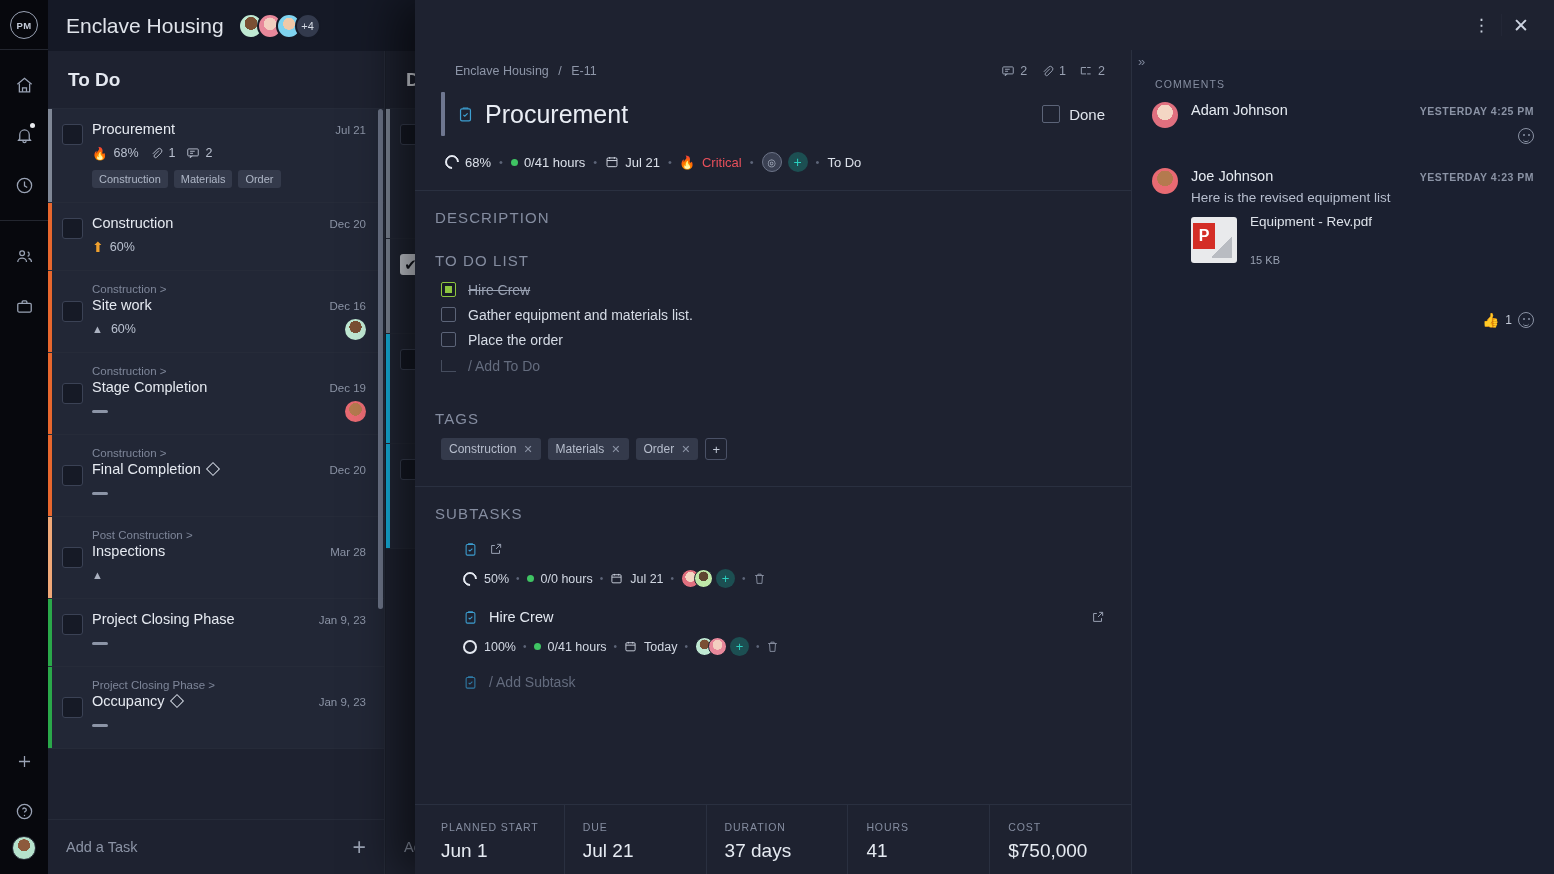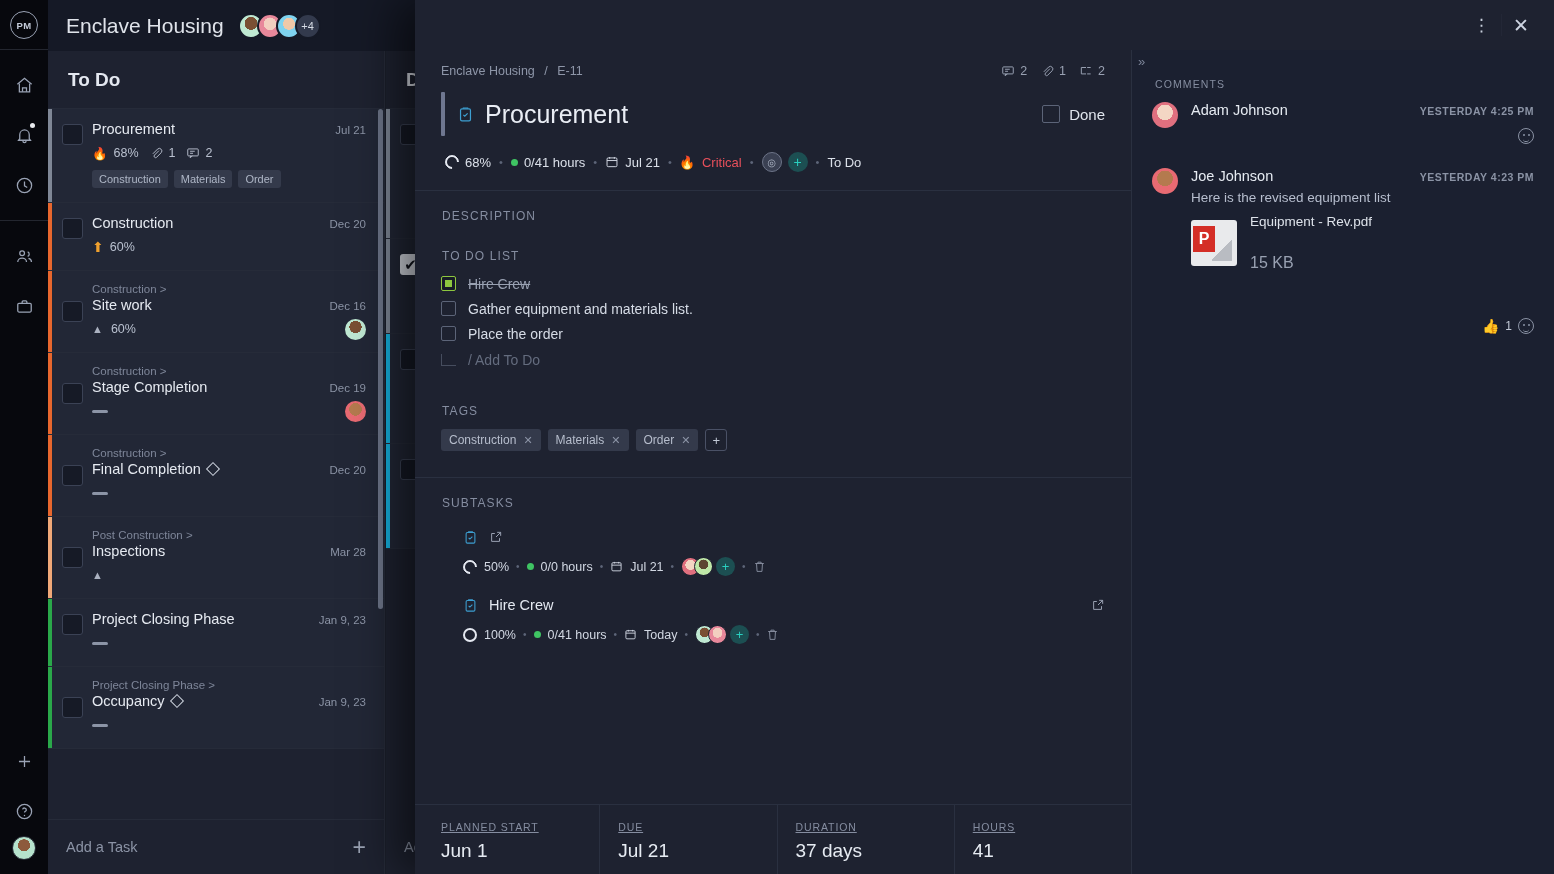--- a/index.html
+++ b/index.html
@@ -99,21 +99,21 @@
     display: flex; flex-direction: column;
   }
   .modal-top { height: 50px; display: flex; align-items: center; justify-content: flex-end; padding-right: 18px; gap: 4px; }
   .kebab { width: 30px; height: 30px; display: flex; align-items: center; justify-content: center; color: #c7cedb; font-size: 17px; letter-spacing: 1px; }
   .vdiv { width: 1px; height: 22px; background: #39405231; }
   .xbtn { width: 30px; height: 30px; display: flex; align-items: center; justify-content: center; color: #cdd4e1; font-size: 19px; }
   .modal-body { flex: 1; display: flex; min-height: 0; }
   .modal-main { width: 716px; display: flex; flex-direction: column; min-height: 0; }
   .modal-scroll { flex: 1; overflow: hidden; }
 
-  .bc { display: flex; align-items: center; justify-content: space-between; padding: 14px 26px 0 26px; }
+  .bc { display: flex; align-items: center; justify-content: space-between; padding: 14px 26px 0 40px; }
   .bc-left { font-size: 12.5px; color: #8e96a8; }
   .bc-left .sep { margin: 0 6px; }
   .bc-right { display: flex; align-items: center; gap: 13px; font-size: 12.5px; color: #99a1b2; }
   .bc-right span.it { display: flex; align-items: center; gap: 5px; }
   .bc-right svg { width: 14px; height: 14px; }
 
   .title-row { display: flex; align-items: center; padding: 14px 26px 0 26px; }
   .title-accent { width: 4px; height: 44px; background: #6f7790; margin-right: 12px; border-radius: 1px; }
   .title-ico { margin-right: 11px; color: #3d9fd1; display: flex; }
   .title-ico svg { width: 17px; height: 17px; }
@@ -127,21 +127,21 @@
   .meta .itm { display: flex; align-items: center; gap: 6px; white-space: nowrap; }
   .meta svg { width: 14px; height: 14px; }
   .ring { width: 14px; height: 14px; border-radius: 50%; border: 2px solid #e4e8f0; border-right-color: transparent; transform: rotate(45deg); }
   .ring-full { width: 14px; height: 14px; border-radius: 50%; border: 2px solid #e4e8f0; }
   .gdot { width: 7px; height: 7px; border-radius: 50%; background: #3fc463; }
   .crit { color: #e8505b; }
   .av-ph { width: 20px; height: 20px; border-radius: 50%; background: #3a4052; border: 1px solid #6d7488; display: flex; align-items: center; justify-content: center; color: #aeb6c6; font-size: 10px; }
   .av-add { width: 20px; height: 20px; border-radius: 50%; background: #1c4f52; color: #2ad0c0; display: flex; align-items: center; justify-content: center; font-size: 14px; }
 
   .hr { height: 1px; background: #2a3040; margin: 18px 0 0 0; }
-  .sec-label { font-size: 12px; letter-spacing: 1.1px; color: #858da0; padding: 18px 26px 0 27px; }
+  .sec-label { font-size: 15px; letter-spacing: 1.1px; color: #858da0; padding: 18px 26px 0 20px; }
   .desc-text { font-size: 14.5px; color: #d6dce6; padding: 11px 26px 0 26px; }
 
   .todo-item { display: flex; align-items: center; gap: 12px; padding: 4px 26px; height: 25px; }
   .todo-cb { width: 15px; height: 15px; border: 1.2px solid #5c6478; border-radius: 2px; flex: none; }
   .todo-cb.checked { border-color: #8dc63f; background: #171b27; display: flex; align-items: center; justify-content: center; }
   .todo-cb.checked i { width: 7px; height: 7px; background: #8dc63f; display: block; }
   .todo-txt { font-size: 14px; color: #d6dce6; }
   .todo-txt.done { text-decoration: line-through; color: #99a1b2; }
   .todo-add { display: flex; align-items: center; gap: 12px; padding: 6px 26px; color: #646c7e; font-size: 14px; }
   .todo-add-ic { width: 15px; height: 12px; border-left: 1.2px solid #464d5e; border-bottom: 1.2px solid #464d5e; }
@@ -168,21 +168,21 @@
   .trash svg { width: 13px; height: 13px; }
   .sub-add { display: flex; align-items: center; gap: 11px; padding: 4px 0 0 22px; color: #636b7d; font-size: 14px; }
   .sub-add .sub-ico { color: #2f7ba6; }
 
   .fields {
     border-top: 1px solid #2a3040; display: flex; height: 70px; flex: none; margin-top: auto;
   }
   .field { flex: 1; padding: 16px 0 0 0; border-right: 1px solid #2a3040; padding-left: 18px; }
   .field:first-child { padding-left: 26px; }
   .field:last-child { border-right: none; }
-  .field-lb { font-size: 10.5px; letter-spacing: .9px; color: #858da0; text-decoration: underline; }
+  .field-lb { font-size: 10.5px; letter-spacing: .9px; color: #858da0; }
   .field-vl { font-size: 19px; color: #e6ebf2; margin-top: 7px; }
 
   
   .comments { width: 423px; border-left: 1px solid #2a3040; background: #1b2030; display: flex; flex-direction: column; position: relative; }
   .collapse { position: absolute; left: 6px; top: 4px; color: #7c8498; font-size: 13px; }
   .cm-label { font-size: 10.5px; letter-spacing: 1.1px; color: #858da0; padding: 28px 0 0 23px; }
   .cm-list { flex: 1; padding: 12px 20px 0 20px; overflow: hidden; position: relative; }
   .cm { display: flex; gap: 13px; margin-bottom: 10px; position: relative; }
   .cm-av { width: 26px; height: 26px; border-radius: 50%; flex: none; }
   .cm-av-a { background: radial-gradient(circle at 50% 40%, #f4d6c4 0 38%, #e0707f 39% 100%); }
@@ -195,21 +195,21 @@
   .cm-emoji-row { display: flex; justify-content: flex-end; margin-top: 10px; align-items: center; gap: 6px; }
   .smiley { width: 16px; height: 16px; border-radius: 50%; border: 1.3px solid #8a92a4; position: relative; }
   .smiley::before { content: ""; position: absolute; left: 3.5px; top: 4.5px; width: 2px; height: 2px; background: #8a92a4; box-shadow: 5px 0 0 #8a92a4; border-radius: 50%; }
   .smiley::after { content: ""; position: absolute; left: 4px; top: 9px; width: 6px; height: 2.5px; border-bottom: 1.3px solid #8a92a4; border-radius: 0 0 4px 4px; }
   .react-count { font-size: 12px; color: #c3cad7; }
   .attach { display: flex; align-items: center; gap: 13px; margin-top: 9px; }
   .pdf-ico { width: 46px; height: 46px; background: #e9eaec; border-radius: 3px; position: relative; flex: none; overflow: hidden; }
   .pdf-ico .pbox { position: absolute; left: 2px; top: 6px; width: 22px; height: 26px; background: #d42e26; color: #fff; font-size: 16px; font-weight: bold; display: flex; align-items: center; justify-content: center; }
   .pdf-ico .curl { position: absolute; right: 5px; bottom: 5px; width: 20px; height: 22px; background: linear-gradient(135deg, transparent 48%, #b9bcc2 49%); }
   .att-name { font-size: 13.5px; color: #dde2ea; }
-  .att-size { font-size: 16px; color: #99a1b2; margin-top: 25px; }
+  .att-size { font-size: 11px; color: #99a1b2; margin-top: 25px; }
   .thread-line { position: absolute; left: 12px; top: 34px; bottom: 8px; width: 1px; border-left: 1px dashed #3a4153; }
   .cm-input {
     margin: 0 20px 26px 20px; height: 32px; background: #2b3145; border-radius: 3px;
     display: flex; align-items: center; padding: 0 12px; color: #8c94a6; font-size: 14px;
   }
 </style>
 </head>
 <body>
 
 <div class="app">
@@ -668,39 +668,53 @@
                 </span>
                 <span class="dot">•</span>
                 <span class="trash">
                   <svg viewBox="0 0 24 24" fill="none" stroke="currentColor" stroke-width="1.7">
                       <path d="M4 6.5h16M9 6.5V4h6v2.5M6.5 6.5L7.5 21h9l1-14.5"></path>
                     </svg>
                 </span>
               </div>
             </div>
 
+            <div class="sub-add">
+              <span class="sub-ico">
+                <svg viewBox="0 0 24 24" fill="none" stroke="currentColor" stroke-width="1.7">
+                    <rect x="5" y="4" width="14" height="17" rx="2"></rect>
+                    <path d="M9 4V2.8h6V4"></path>
+                    <path d="M9 12.5l2 2 4-4"></path>
+                  </svg>
+              </span>
+              <span>/ Add Subtask</span>
+            </div>
           </div>
         </div>
 
         <div class="fields">
           <div class="field">
             <div class="field-lb">PLANNED START</div>
             <div class="field-vl">Jun 1</div>
           </div>
           <div class="field">
             <div class="field-lb">DUE</div>
             <div class="field-vl">Jul 21</div>
           </div>
           <div class="field">
             <div class="field-lb">DURATION</div>
             <div class="field-vl">37 days</div>
           </div>
           <div class="field">
             <div class="field-lb">HOURS</div>
             <div class="field-vl">41</div>
+          </div>
+          <div class="field">
+            <div class="field-lb">COST</div>
+            <div class="field-vl">$750,000</div>
           </div>
         </div>
       </div>
 
       <div class="comments">
         <div class="collapse">»</div>
         <div class="cm-label">COMMENTS</div>
 
         <div class="cm-list">
           <div class="cm">

